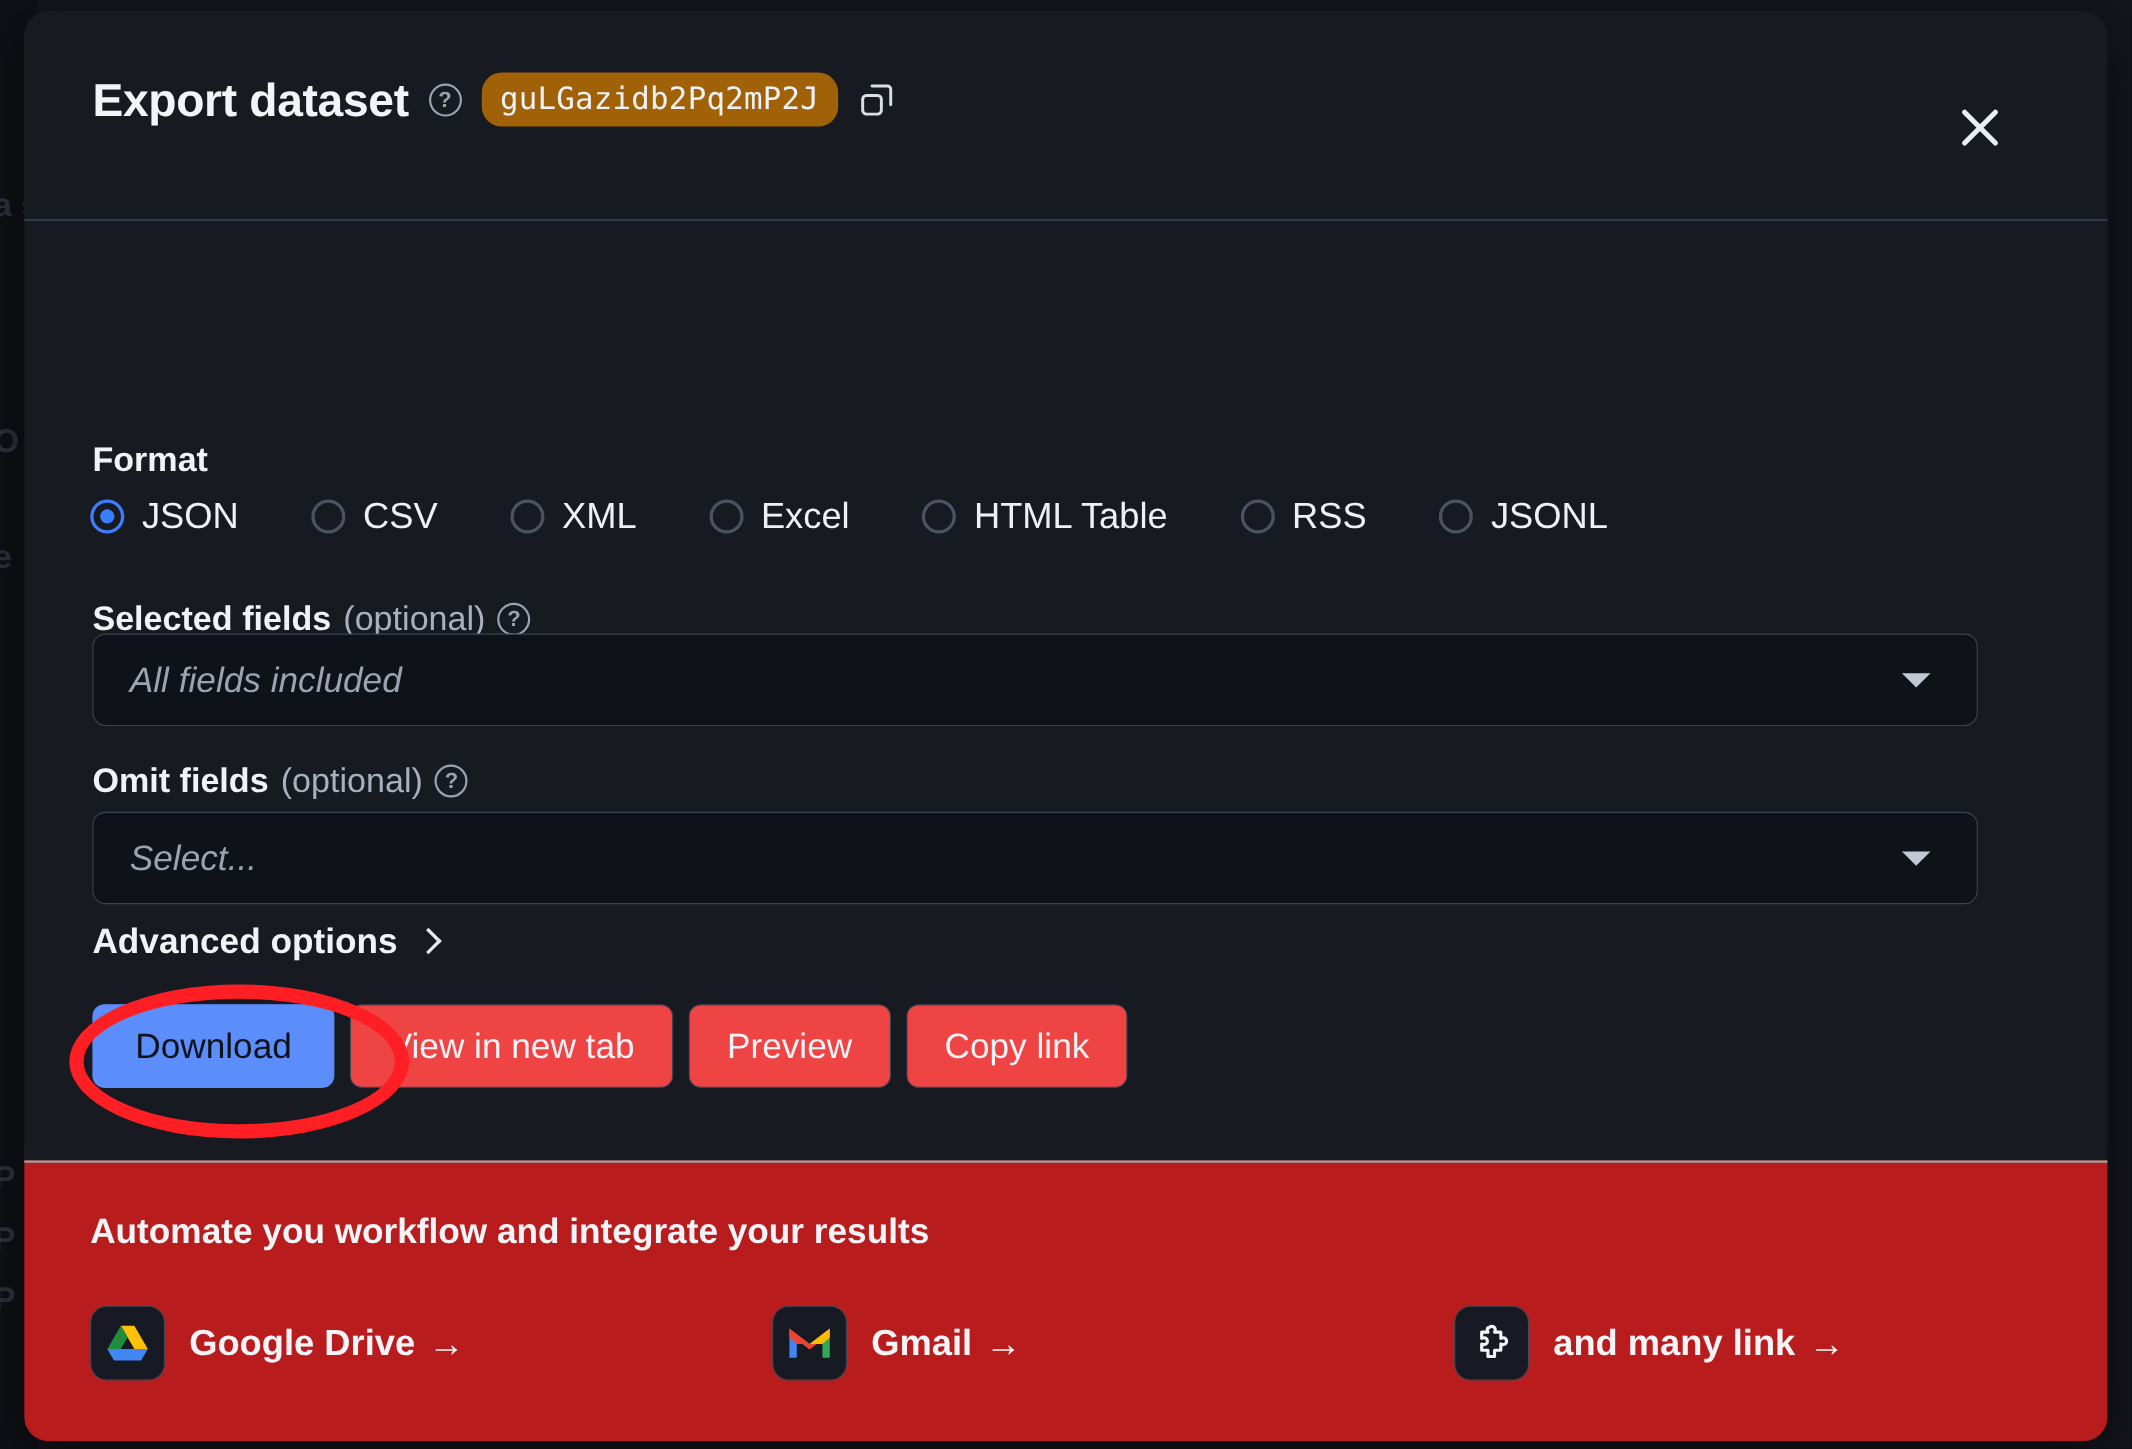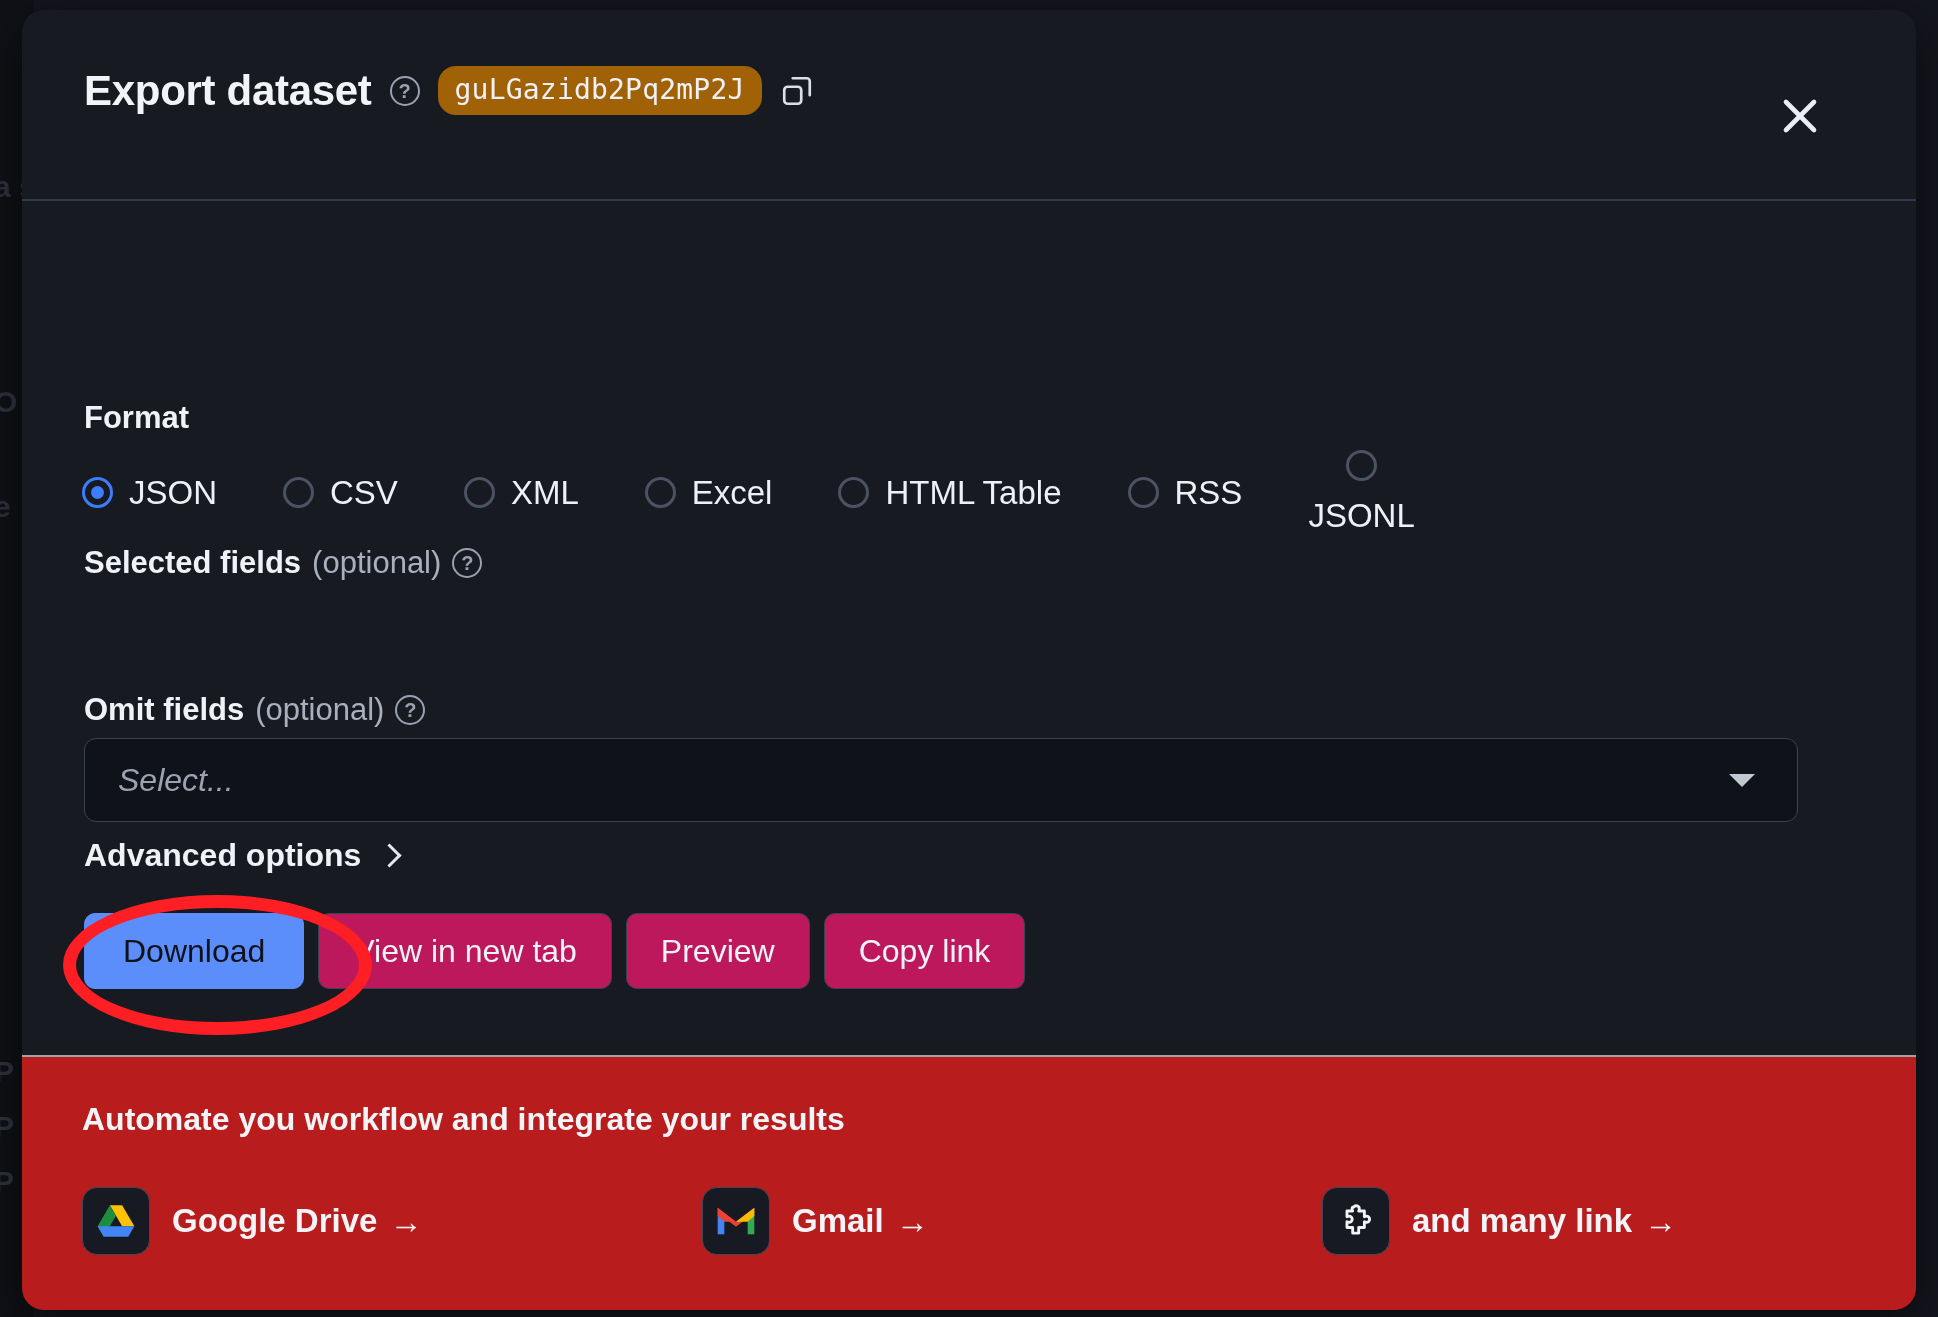--- a/index.html
+++ b/index.html
@@ -150,21 +150,21 @@
     align-items: center;
     gap: 0;
   }
   .radio-opt {
     display: flex;
     align-items: center;
     gap: 16px;
     margin-right: 66px;
     cursor: pointer;
   }
-  .radio-opt:last-child { margin-right: 4px; flex-direction: column; }
+  .radio-opt:last-child { margin-right: 4px; }
   .radio-mark {
     width: 31px;
     height: 31px;
     border-radius: 50%;
     border: 3px solid #4b5262;
     box-sizing: border-box;
     display: flex;
     align-items: center;
     justify-content: center;
     flex: 0 0 31px;
@@ -261,21 +261,21 @@
     padding: 0 34px;
     border-radius: 11px;
     font-size: 32px;
     display: flex;
     align-items: center;
     justify-content: center;
     box-sizing: border-box;
     white-space: nowrap;
     cursor: pointer;
     border: 1.5px solid #3c4250;
-    background: #be185d;
+    background: #ef4444;
     color: #f0f2f6;
   }
   .btn.primary {
     background: #5b8dfb;
     border-color: #5b8dfb;
     color: #101219;
     font-weight: normal;
     padding: 0 38px;
   }
 
@@ -421,20 +421,24 @@
       <label class="radio-opt">
         <span class="radio-mark"></span>
         <span class="radio-label">JSONL</span>
       </label>
     </div>
 
     <div class="section-label" id="selected-fields-label">
       <span>Selected fields</span>
       <span class="opt">(optional)</span>
       <span class="help-icon">?</span>
+    </div>
+    <div class="select-box" id="selected-fields-select">
+      <span class="select-placeholder">All fields included</span>
+      <span class="select-caret"></span>
     </div>
 
     <div class="section-label" id="omit-fields-label">
       <span>Omit fields</span>
       <span class="opt">(optional)</span>
       <span class="help-icon">?</span>
     </div>
     <div class="select-box" id="omit-fields-select">
       <span class="select-placeholder">Select...</span>
       <span class="select-caret"></span>

